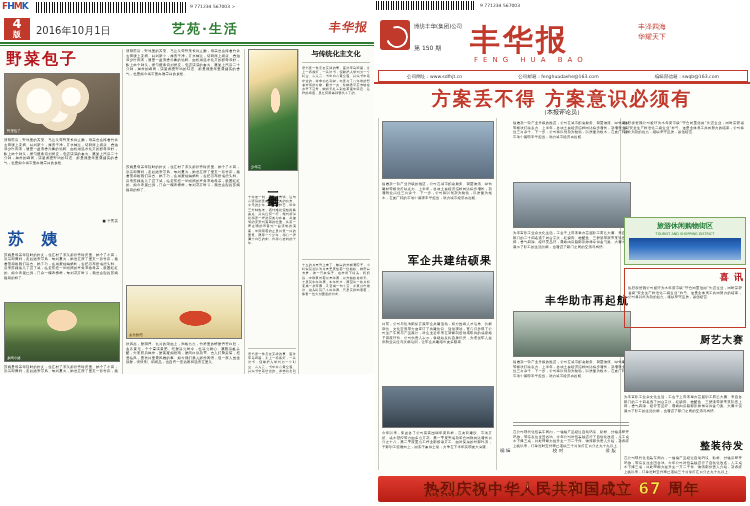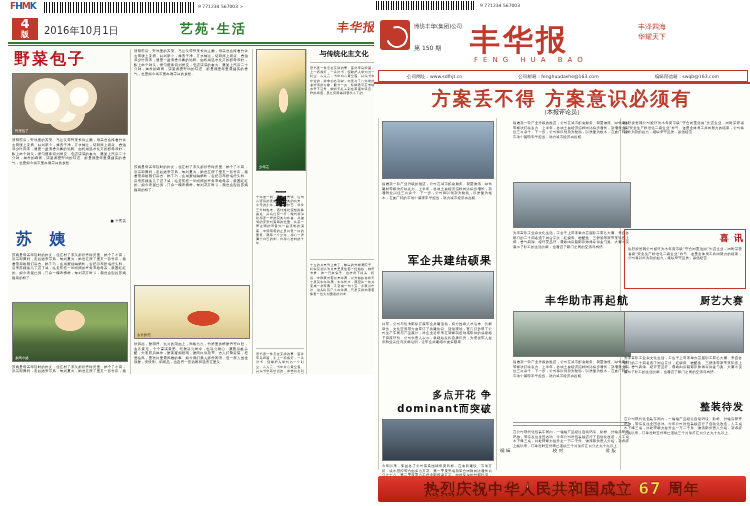--- a/index.html
+++ b/index.html
@@ -5,21 +5,21 @@
   html,body{margin:0;padding:0;}
   body{
     width:750px;height:506px;
     background:#cfcfcf;
     font-family:"DejaVu Sans","Liberation Sans",sans-serif;
     overflow:hidden;
   }
   .page{position:relative;width:750px;height:506px;background:#fff;}
 
   
-  .left-page{position:absolute;left:8px;top:0;width:374px;height:374px;background:#fbfbf7;overflow:hidden;}
+  .left-page{position:absolute;left:0;top:0;width:374px;height:374px;background:#fbfbf7;overflow:hidden;}
   .right-page{position:absolute;left:374px;top:0;width:376px;height:506px;background:#fdfdfa;overflow:hidden;}
 
   
   .l-topstrip{position:absolute;left:0;top:0;width:374px;height:16px;background:#fff;border-bottom:1px solid #d8d8d0;}
   .l-logo{position:absolute;left:2px;top:1px;font-size:9px;font-weight:bold;color:#111;letter-spacing:-1px;}
   .l-logo .r{color:#c0392b;}
   .l-logo .b{color:#1a5fb4;}
   .l-barcode{position:absolute;left:36px;top:2px;width:150px;height:11px;
     background:repeating-linear-gradient(90deg,#111 0 1px,#fff 1px 2px,#111 2px 3px,#fff 3px 5px,#111 5px 6px,#fff 6px 8px);}
 
@@ -279,21 +279,20 @@
         <div class="photo img-meeting" style="width:110px;height:56px;border:1px solid #777;margin-top:3px;"></div>
 
         <div class="txt" style="width:110px;height:66px;overflow:hidden;margin-top:3px;">随着新一轮产业升级的推进，公司在城市配套服务、智慧物流、绿色建材等板块持续发力。上半年，各项主要经济指标同比稳步增长，新增就业岗位三百余个。下一步，公司将以创新为驱动，以质量为根本，在更广阔的市场中展现丰华担当，助力城市经济再起航。</div>
 
         <div class="sec-title" style="font-size:11px;margin:5px 0 3px 0;">军企共建结硕果</div>
 
         <div class="photo img-indoor" style="width:110px;height:46px;border:1px solid #777;margin-top:2px;"></div>
 
         <div class="txt" style="width:110px;height:62px;overflow:hidden;margin-top:3px;">日前，公司与驻地部队开展军企共建活动，双方围绕人才培养、技能帮扶、文化交流等方面签订了共建协议。活动现场，官兵们参观了公司生产车间与产品展厅，对企业近年来在智能制造领域取得的成绩给予高度评价。公司负责人表示，将继续发挥自身优势，为退役军人提供就业岗位与技能培训，让军企共建结出更多硕果。</div>
 
-        <div class="sec-title" style="font-size:10px;margin:4px 0 3px 0;">多点开花 争dominant而突破</div>
 
         <div class="photo img-group" style="width:110px;height:40px;border:1px solid #777;margin-top:2px;"></div>
 
         <div class="txt" style="width:110px;height:52px;overflow:hidden;margin-top:3px;">今年以来，集团各子公司紧紧围绕年度目标，在项目建设、市场开拓、成本管控等方面多点开花。第一季度完成新签合同额同比增长百分之十八，第二季度重点工程全部按期开工。面对复杂的外部环境，干部职工迎难而上，用实干赢得主动，力争在下半年实现更大突破。</div>
       </div>
 
       <div class="col" style="left:139px;width:116px;">
 
         <div class="txt" style="width:116px;height:58px;overflow:hidden;margin-top:3px;">随着新一轮产业升级的推进，公司在城市配套服务、智慧物流、绿色建材等板块持续发力。上半年，各项主要经济指标同比稳步增长，新增就业岗位三百余个。下一步，公司将以创新为驱动，以质量为根本，在更广阔的市场中展现丰华担当，助力城市经济再起航。</div>
 
@@ -309,22 +308,27 @@
 
         <div class="dblrule" style="margin:4px 0;"></div>
 
         <div class="txt" style="width:116px;height:56px;overflow:hidden;">在公司现代化包装车间内，一箱箱产品经过自动码垛、贴标、封箱后整齐码放，等待发往全国各地。今年公司对包装线进行了自动化改造，人工成本下降三成，日处理能力提升至一万二千件。物流部负责人介绍，新系统上线以来，订单准时交付率已连续三个月保持在百分之九十九以上。</div>
       </div>
 
       <div class="col" style="left:250px;width:120px;">
 
         <div class="txt" style="width:120px;height:92px;overflow:hidden;margin-top:3px;">热烈祝贺我公司被评为本年度市级“守合同重信用”先进企业，同时荣获省级“安全生产标准化二级企业”称号。这是全体员工共同努力的结果，公司将以此为新的起点，继续坚守品质，诚信经营。</div>
 
-
-        <div style="width:118px;border:1px solid #c0392b;margin-top:16px;padding:1px;">
+        <div class="ad-green" style="width:118px;height:44px;margin-top:4px;padding:1px;">
+          <div class="ad-title" style="font-size:7px;margin-top:2px;">旅游休闲购物街区</div>
+          <div style="font-size:3.4px;color:#2e7d32;text-align:center;margin-top:1px;">TOURIST AND SHOPPING DISTRICT</div>
+          <div class="photo img-shop" style="width:112px;height:22px;margin:2px auto 0;"></div>
+        </div>
+
+        <div style="width:118px;border:1px solid #c0392b;margin-top:3px;padding:1px;">
           <div class="sec-title red" style="font-size:9px;margin:1px 0 2px 0;">喜 讯</div>
           <div class="txt" style="width:114px;height:40px;overflow:hidden;margin:0 auto;">热烈祝贺我公司被评为本年度市级“守合同重信用”先进企业，同时荣获省级“安全生产标准化二级企业”称号。这是全体员工共同努力的结果，公司将以此为新的起点，继续坚守品质，诚信经营。</div>
         </div>
 
         <div class="sec-title" style="font-size:10px;margin:5px 0 3px 0;">厨艺大赛</div>
 
         <div class="photo img-pack" style="width:118px;height:40px;border:1px solid #777;"></div>
 
         <div class="txt" style="width:118px;height:40px;overflow:hidden;margin-top:3px;">为丰富职工业余文化生活，工会于上周末举办首届职工厨艺大赛。来自各部门的二十四名选手同台竞技，红烧肉、糖醋鱼、三鲜汤等家常菜轮番上阵，香气四溢。经评委品评，最终由后勤部张师傅夺得金勺奖。大赛不仅展示了职工的生活技能，也增进了部门之间的交流与感情。</div>
 

